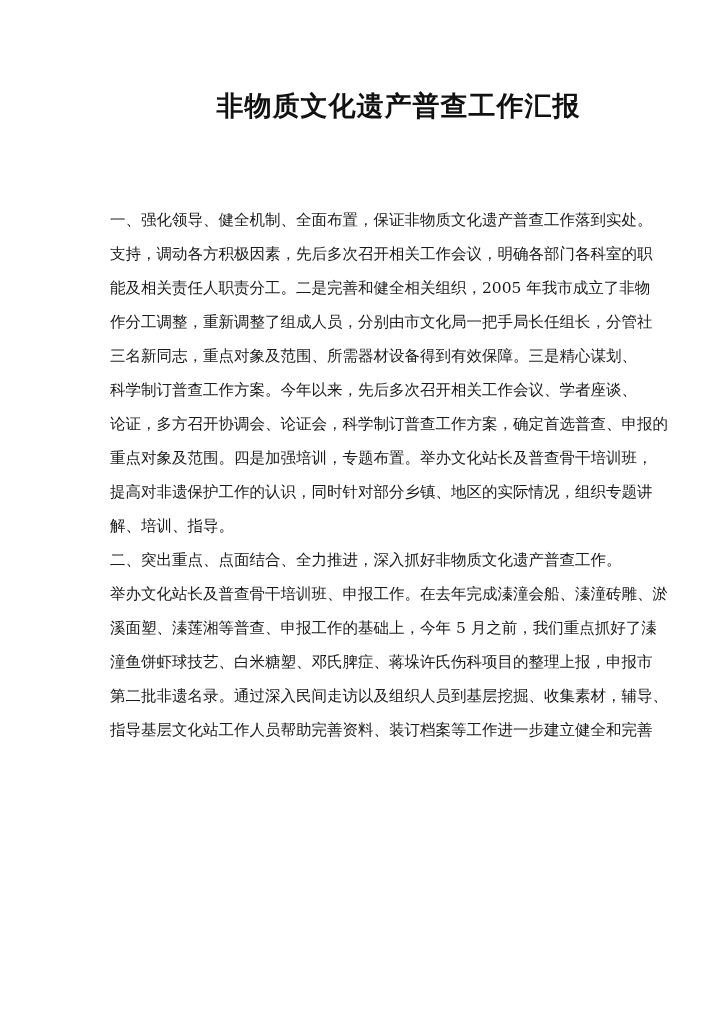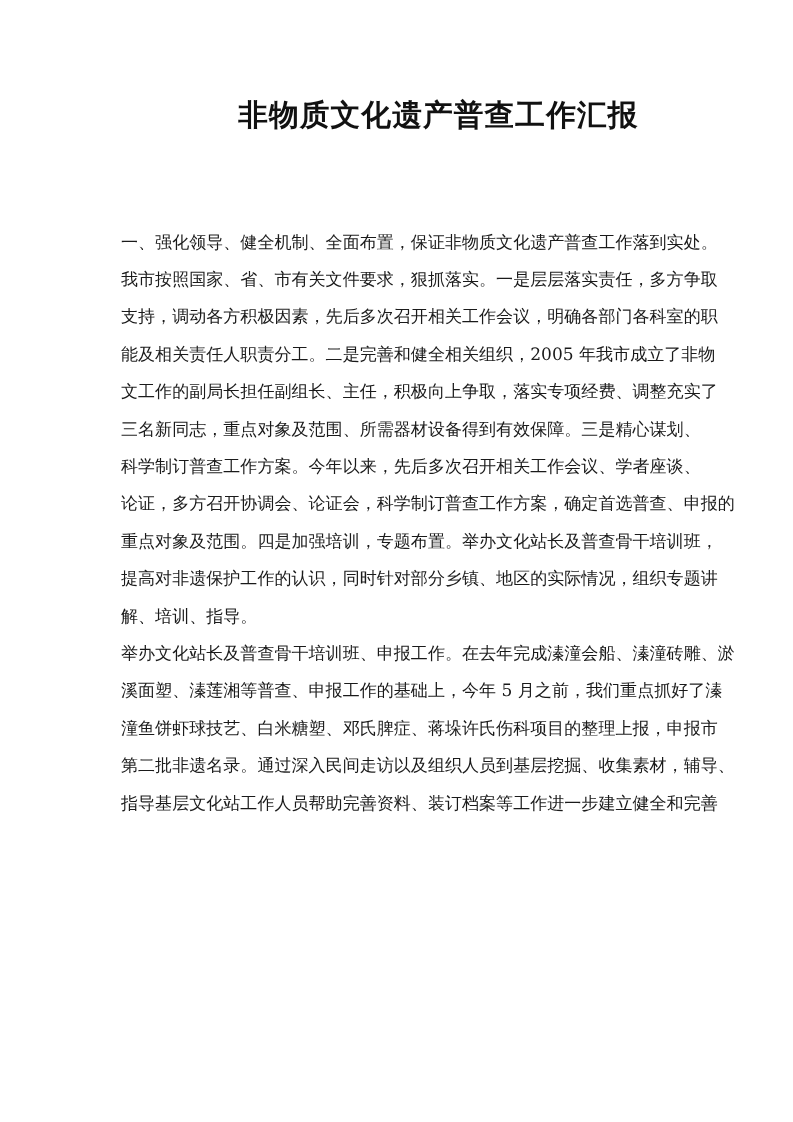--- a/index.html
+++ b/index.html
@@ -58,29 +58,29 @@
     }
   </style>
 </head>
 <body>
 
 <div class="page">
   <div class="title">非物质文化遗产普查工作汇报</div>
 
   <div class="body">
     <span class="line">一、强化领导、健全机制、全面布置，保证非物质文化遗产普查工作落到实处。</span>
-    <span class="line">我市按照国家、省、市有关文件要求，狠抓落实。一是层层落实责任，多方争取</span>
     <span class="line">支持，调动各方积极因素，先后多次召开相关工作会议，明确各部门各科室的职</span>
     <span class="line">能及相关责任人职责分工。二是完善和健全相关组织，2005 年我市成立了非物</span>
-    <span class="line">文工作的副局长担任副组长、主任，积极向上争取，落实专项经费、调整充实了</span>
+    <span class="line">作分工调整，重新调整了组成人员，分别由市文化局一把手局长任组长，分管社</span>
     <span class="line">三名新同志，重点对象及范围、所需器材设备得到有效保障。三是精心谋划、</span>
     <span class="line">科学制订普查工作方案。今年以来，先后多次召开相关工作会议、学者座谈、</span>
     <span class="line">论证，多方召开协调会、论证会，科学制订普查工作方案，确定首选普查、申报的</span>
     <span class="line">重点对象及范围。四是加强培训，专题布置。举办文化站长及普查骨干培训班，</span>
     <span class="line">提高对非遗保护工作的认识，同时针对部分乡镇、地区的实际情况，组织专题讲</span>
     <span class="line last">解、培训、指导。</span>
+    <span class="line last">二、突出重点、点面结合、全力推进，深入抓好非物质文化遗产普查工作。</span>
     <span class="line">举办文化站长及普查骨干培训班、申报工作。在去年完成溱潼会船、溱潼砖雕、淤</span>
     <span class="line">溪面塑、溱莲湘等普查、申报工作的基础上，今年 5 月之前，我们重点抓好了溱</span>
     <span class="line">潼鱼饼虾球技艺、白米糖塑、邓氏脾症、蒋垛许氏伤科项目的整理上报，申报市</span>
     <span class="line">第二批非遗名录。通过深入民间走访以及组织人员到基层挖掘、收集素材，辅导、</span>
     <span class="line">指导基层文化站工作人员帮助完善资料、装订档案等工作进一步建立健全和完善</span>
   </div>
 </div>
 
 </body></html>

